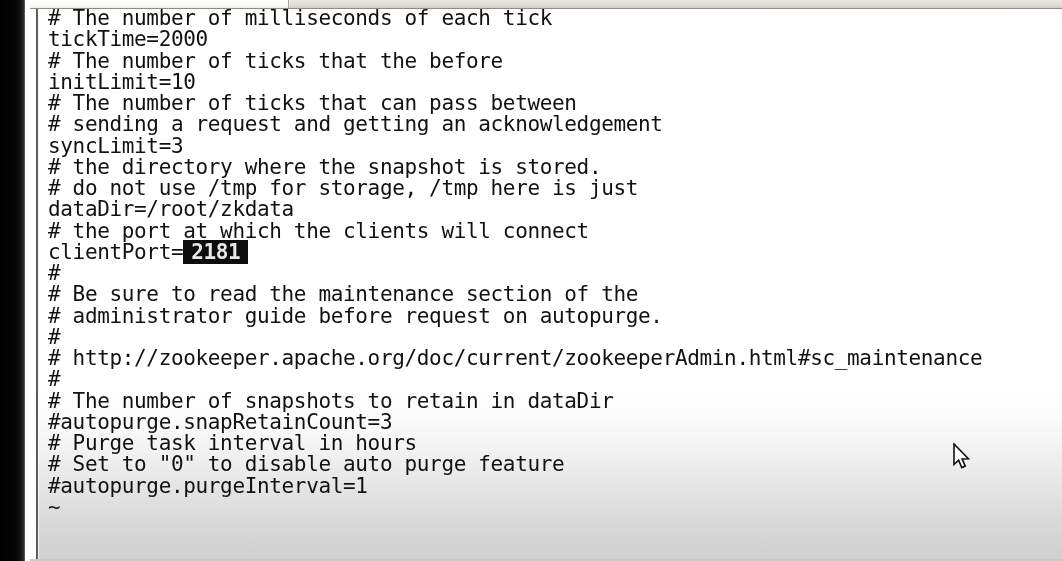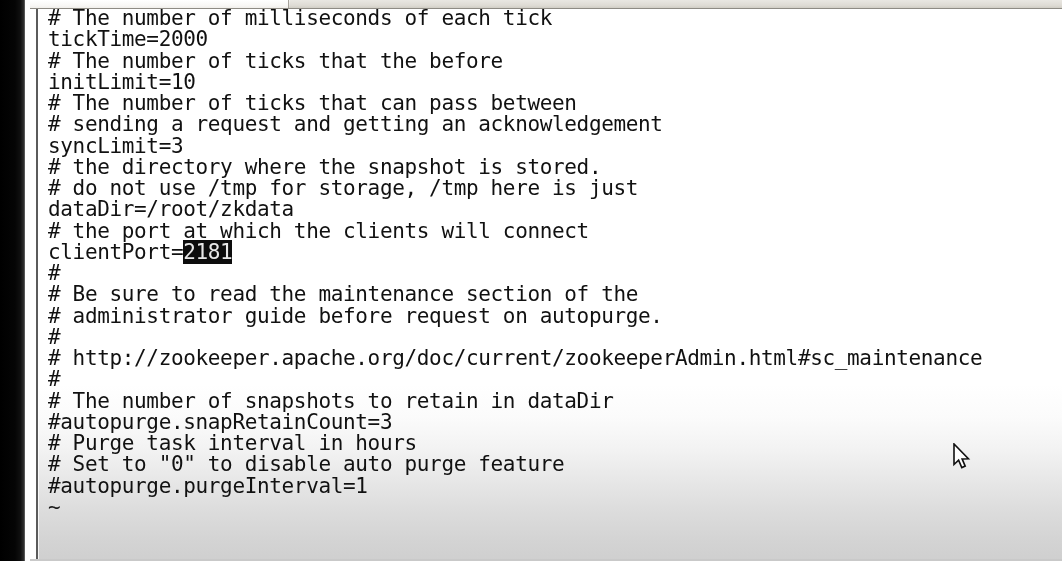--- a/index.html
+++ b/index.html
@@ -127,21 +127,22 @@
     font-weight: 400;
   }
   .line.tilde {
     color: #1a1a1a;
   }
 
   
   .hl {
     background: #0d0d0d;
     color: #e8e8e8;
-    padding: 0 0px;
+    padding: 0 8px;
+    font-weight: bold;
   }
 
   
   #mouse-cursor {
     position: absolute;
     left: 952px;
     top: 443px;
     width: 22px;
     height: 30px;
     z-index: 60;

